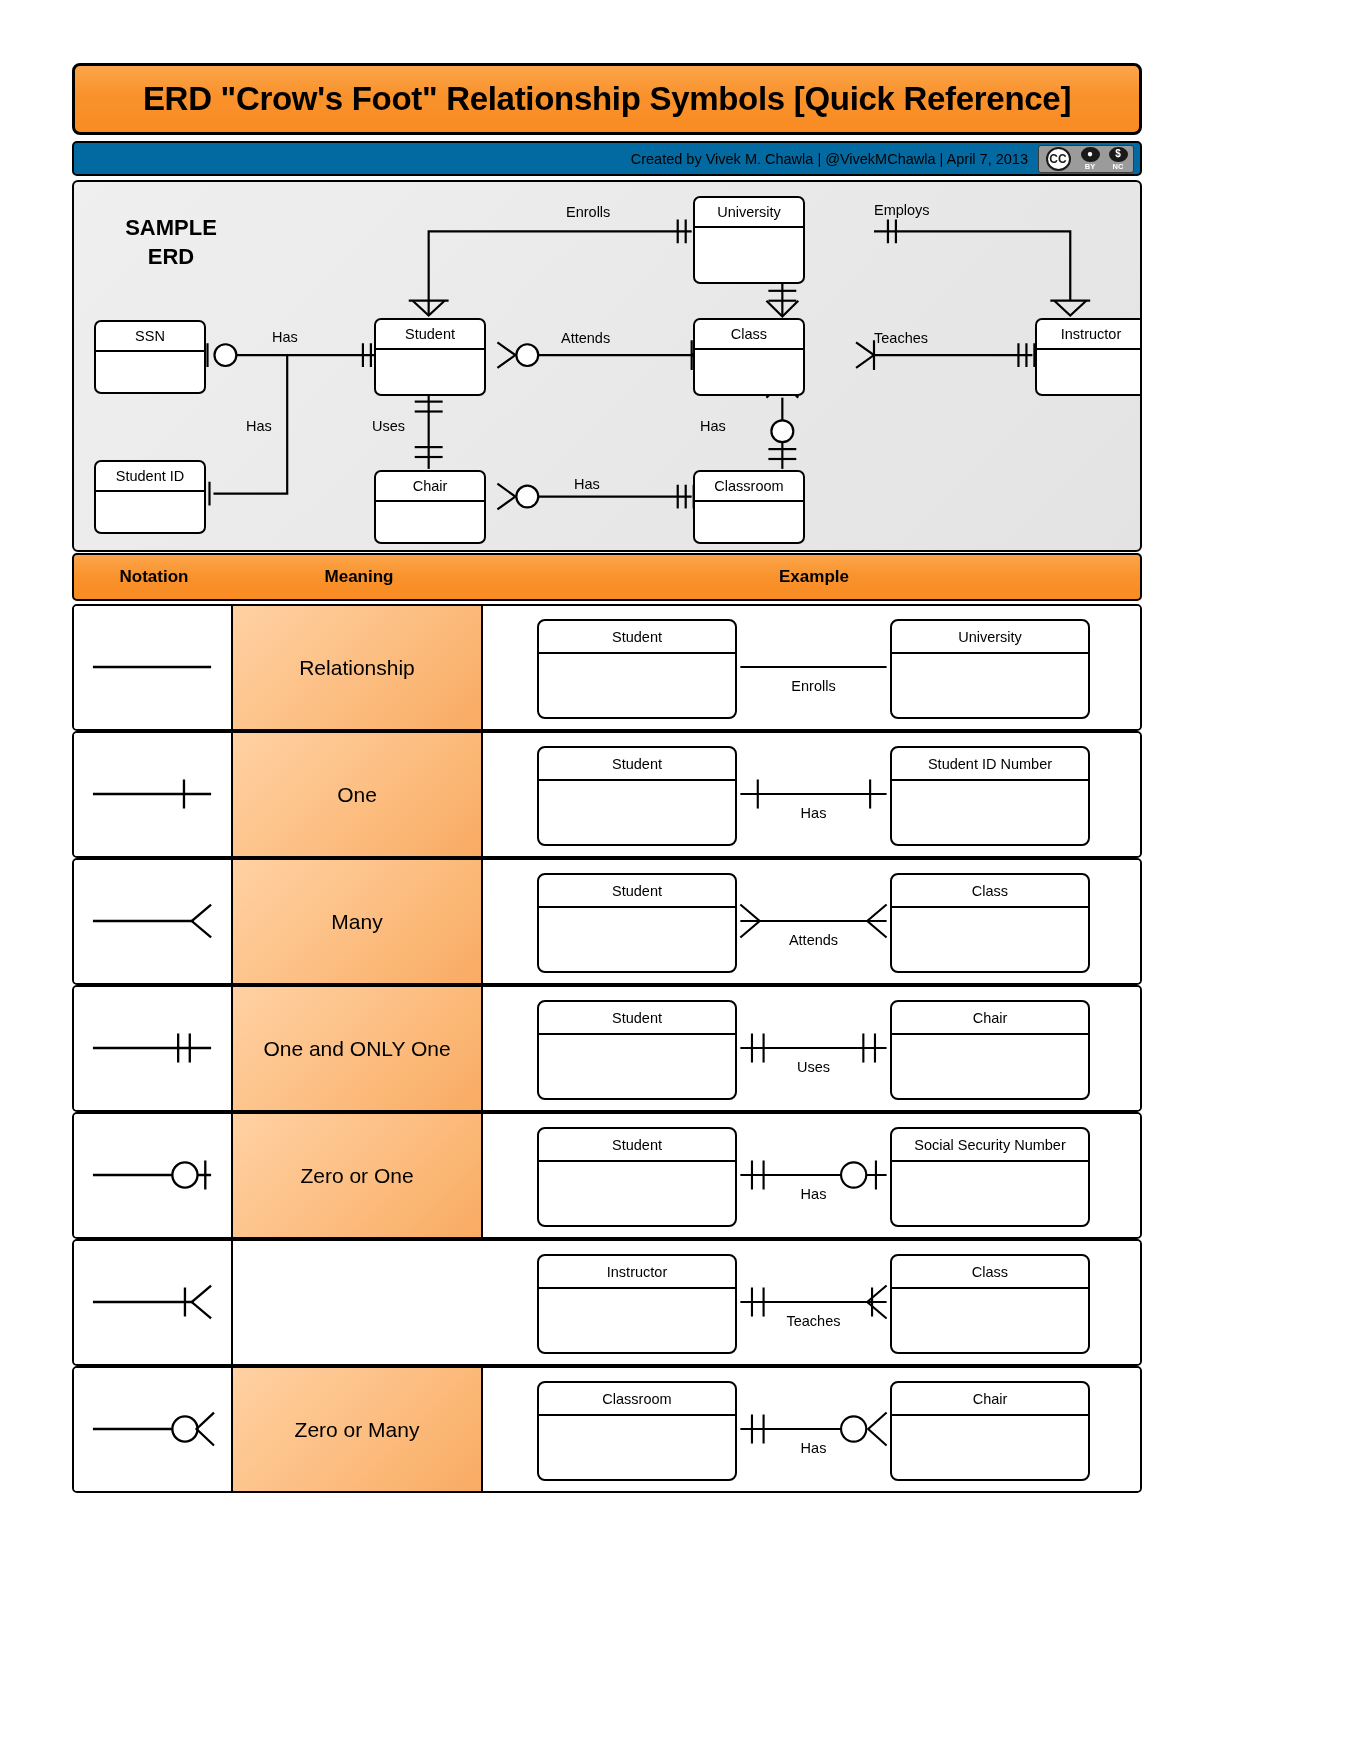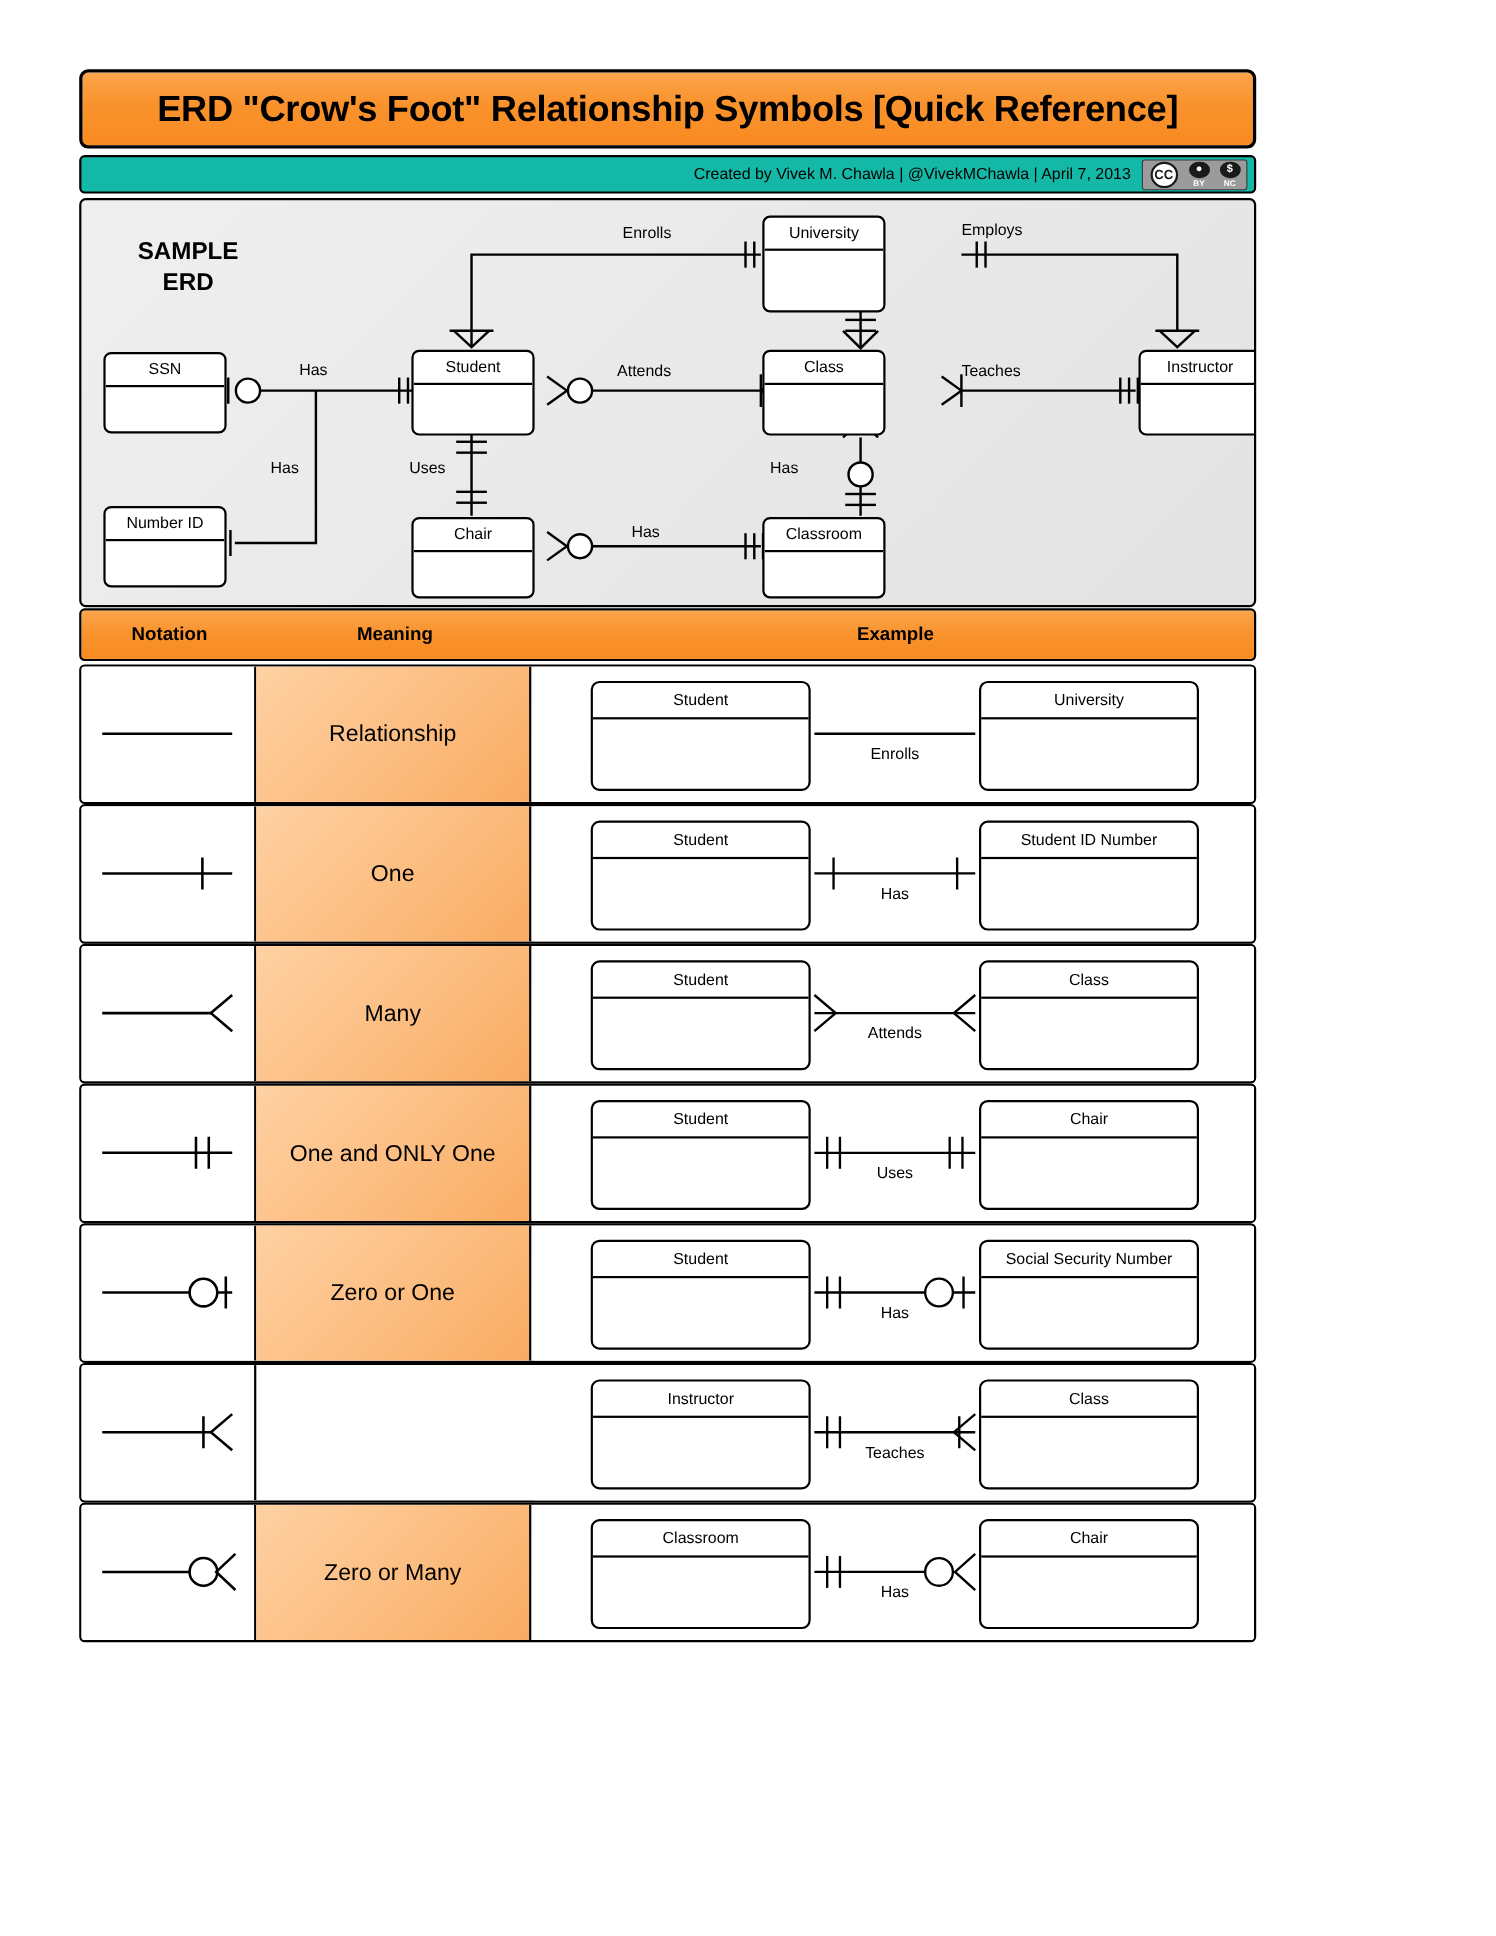--- a/index.html
+++ b/index.html
@@ -31,21 +31,21 @@
     color: #000;
     letter-spacing: -0.3px;
     white-space: nowrap;
   }
 
   
   .byline-bar {
     position: absolute;
     left: 72px; top: 141px;
     width: 1070px; height: 35px;
-    background: #14b8a6;
+    background: #0369a1;
     border: 2px solid #000;
     border-radius: 5px;
     display: flex; align-items: center; justify-content: flex-end;
     padding-right: 6px;
   }
   .byline-text {
     font-size: 14.5px;
     color: #000;
     white-space: nowrap;
     margin-right: 10px;
@@ -318,21 +318,21 @@
       <line x1="614" y1="306" x2="614" y2="330"></line>
       <line x1="622" y1="306" x2="622" y2="330"></line>
     </svg>
 
     <div class="ent" style="left:20px; top:138px; width:112px; height:74px;">
       <div class="hd">SSN</div>
       <div class="bd"></div>
     </div>
 
     <div class="ent" style="left:20px; top:278px; width:112px; height:74px;">
-      <div class="hd">Number ID</div>
+      <div class="hd">Student ID</div>
       <div class="bd"></div>
     </div>
 
     <div class="ent" style="left:300px; top:136px; width:112px; height:78px;">
       <div class="hd">Student</div>
       <div class="bd"></div>
     </div>
 
     <div class="ent" style="left:300px; top:288px; width:112px; height:74px;">
       <div class="hd">Chair</div>

